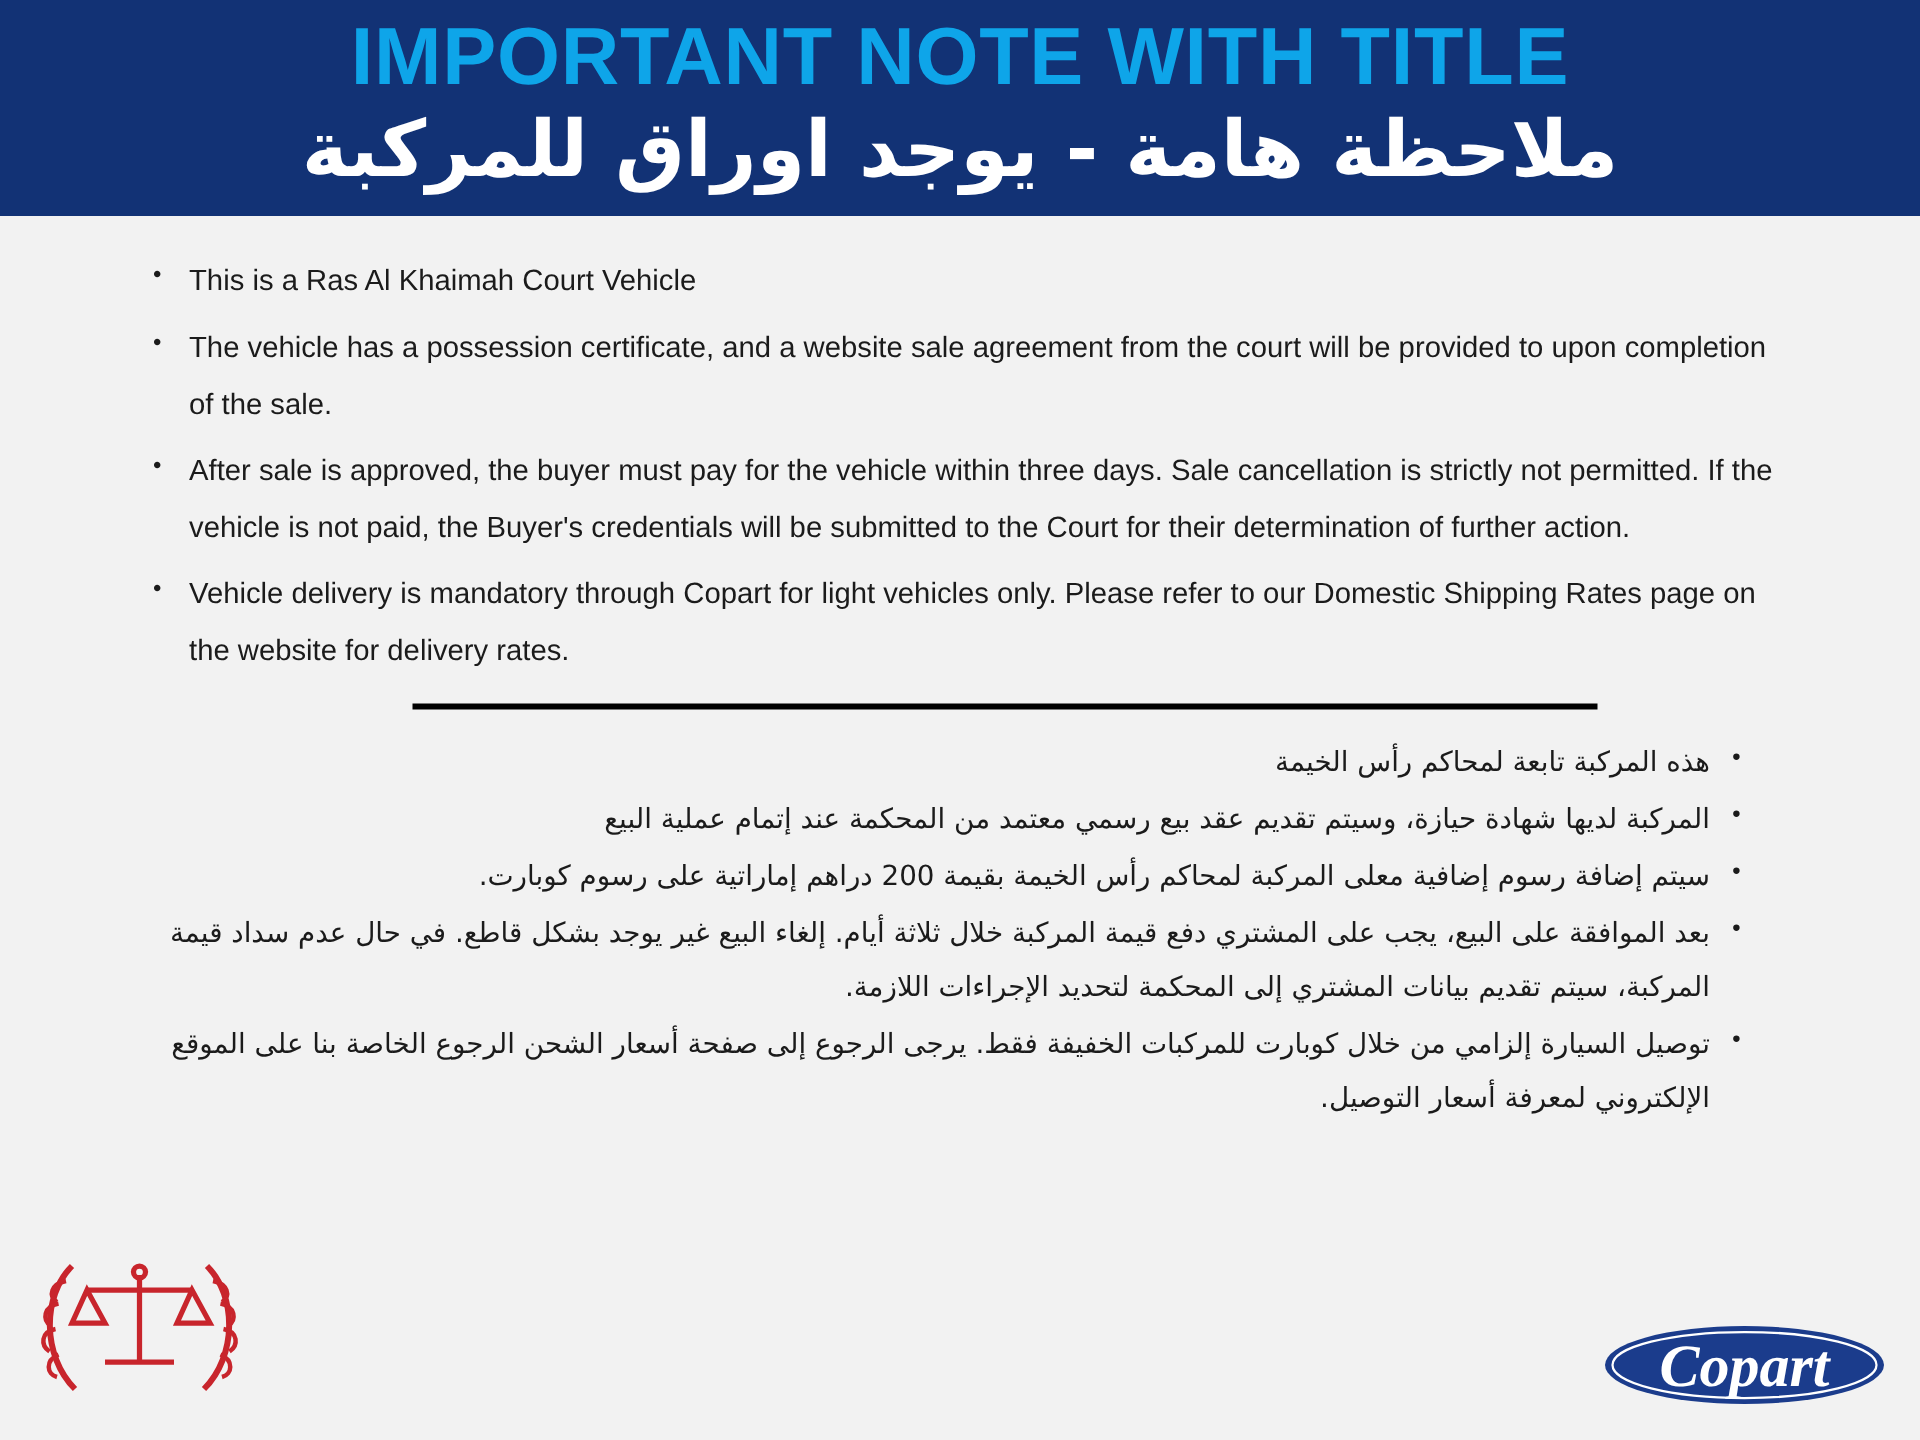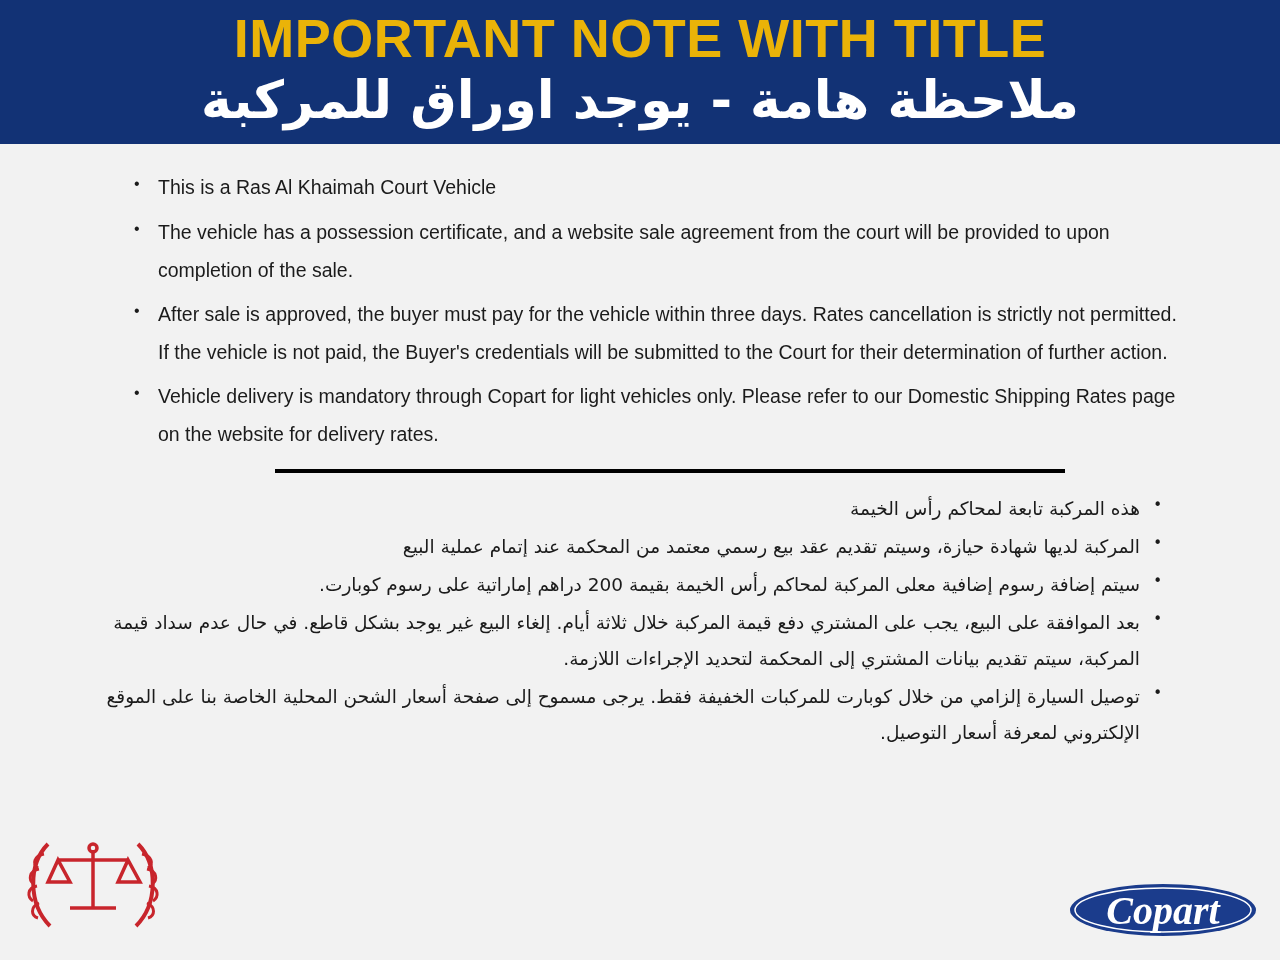--- a/index.html
+++ b/index.html
@@ -22,42 +22,41 @@
   }
   
   .header {
     background: #123275;
     width: 100%;
     padding: 10px 0 14px 0;
     text-align: center;
     box-sizing: border-box;
   }
   .header-title-en {
-    color: #eab308;
+    color: #0ea5e9;
     font-size: 54px;
     font-weight: bold;
     letter-spacing: 0.5px;
     line-height: 1.05;
     margin: 0;
     font-family: "Liberation Sans", sans-serif;
   }
   .header-title-ar {
     color: #ffffff;
     font-size: 52px;
     font-weight: bold;
     line-height: 1.15;
     margin: 4px 0 0 0;
     direction: rtl;
     font-family: "DejaVu Sans", sans-serif;
   }
   
   .body-en {
     padding: 24px 96px 0 96px;
     box-sizing: border-box;
-    margin-left: 32px;
   }
   ul.en-list {
     list-style: none;
     margin: 0;
     padding: 0;
   }
   ul.en-list li {
     position: relative;
     color: #1b1b1b;
     font-size: 19.5px;
@@ -145,36 +144,36 @@
 
   <div class="header">
     <h1 class="header-title-en">IMPORTANT NOTE WITH TITLE</h1>
     <h2 class="header-title-ar">ملاحظة هامة - يوجد اوراق للمركبة</h2>
   </div>
 
   <div class="body-en">
     <ul class="en-list">
       <li>This is a Ras Al Khaimah Court Vehicle</li>
       <li>The vehicle has a possession certificate, and a website sale agreement from the court will be provided to upon completion of the sale.</li>
-      <li>After sale is approved, the buyer must pay for the vehicle within three days. Rates cancellation is strictly not permitted. If the vehicle is not paid, the Buyer's credentials will be submitted to the Court for their determination of further action.</li>
+      <li>After sale is approved, the buyer must pay for the vehicle within three days. Sale cancellation is strictly not permitted. If the vehicle is not paid, the Buyer's credentials will be submitted to the Court for their determination of further action.</li>
       <li>Vehicle delivery is mandatory through Copart for light vehicles only. Please refer to our Domestic Shipping Rates page on the website for delivery rates.</li>
     </ul>
   </div>
 
   <div class="divider-wrap">
     <div class="divider"></div>
   </div>
 
   <div class="body-ar">
     <ul class="ar-list">
       <li>هذه المركبة تابعة لمحاكم رأس الخيمة</li>
       <li>المركبة لديها شهادة حيازة، وسيتم تقديم عقد بيع رسمي معتمد من المحكمة عند إتمام عملية البيع</li>
       <li>سيتم إضافة رسوم إضافية معلى المركبة لمحاكم رأس الخيمة بقيمة 200 دراهم إماراتية على رسوم كوبارت.</li>
       <li>بعد الموافقة على البيع، يجب على المشتري دفع قيمة المركبة خلال ثلاثة أيام. إلغاء البيع غير يوجد بشكل قاطع. في حال عدم سداد قيمة المركبة، سيتم تقديم بيانات المشتري إلى المحكمة لتحديد الإجراءات اللازمة.</li>
-      <li>توصيل السيارة إلزامي من خلال كوبارت للمركبات الخفيفة فقط. يرجى مسموح إلى صفحة أسعار الشحن المحلية الخاصة بنا على الموقع الإلكتروني لمعرفة أسعار التوصيل.</li>
+      <li>توصيل السيارة إلزامي من خلال كوبارت للمركبات الخفيفة فقط. يرجى الرجوع إلى صفحة أسعار الشحن الرجوع الخاصة بنا على الموقع الإلكتروني لمعرفة أسعار التوصيل.</li>
     </ul>
   </div>
 
   <svg class="court-seal" viewBox="0 0 150 120">
     <g fill="none" stroke="#C8252C" stroke-width="3">
 
       <path d="M30 20 C10 40 10 80 32 102" stroke-width="4"></path>
       <path d="M26 30 C16 32 14 40 20 44"></path>
       <path d="M21 45 C11 47 10 56 16 60"></path>
       <path d="M19 62 C9 64 9 73 15 77"></path>

